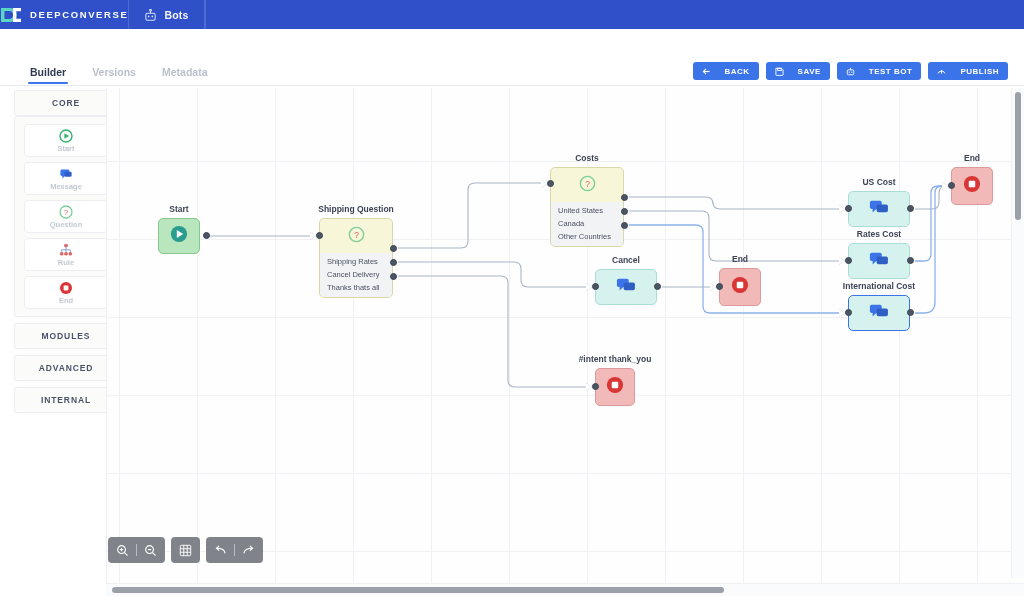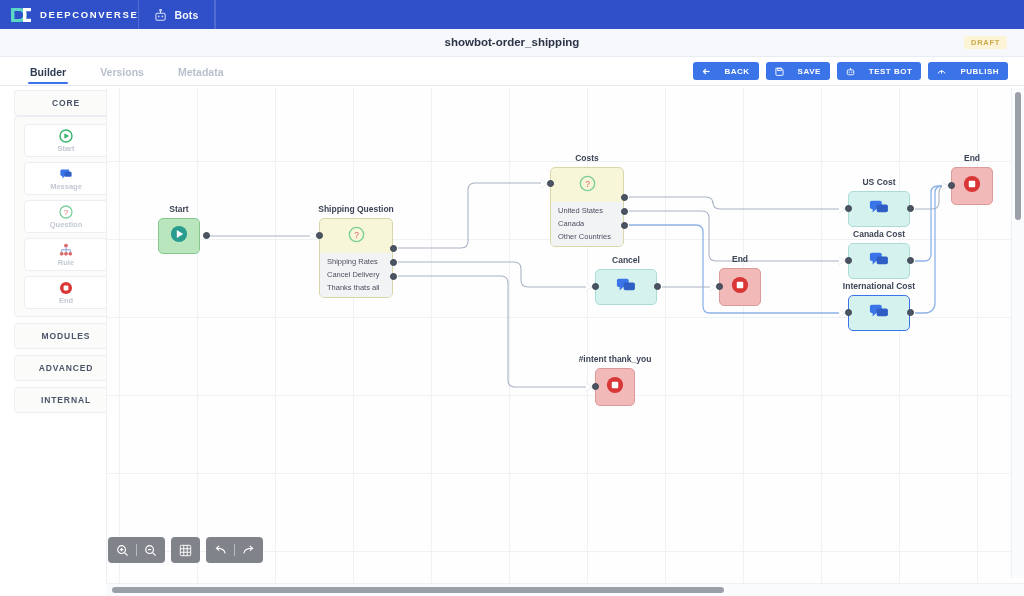--- a/index.html
+++ b/index.html
@@ -10,21 +10,21 @@
     -webkit-font-smoothing: antialiased;
   }
   #app { position: relative; width: 1024px; height: 596px; overflow: hidden; }
 
   
   .topnav {
     position: absolute; left: 0; top: 0; width: 1024px; height: 29px;
     background: #2f50c8;
     display: flex; align-items: center;
   }
-  .logo-wrap { display: flex; align-items: center; padding-left: 10px; }
+  .logo-wrap { display: flex; align-items: center; }
   .logo-mark { width: 22px; height: 16px; position: relative; margin-right: 8px; }
   .brand {
     color: #ffffff; font-size: 9.5px; letter-spacing: 1.6px; font-weight: 700;
   }
   .nav-divider { width: 1px; height: 29px; background: rgba(255,255,255,0.16); }
   .nav-item {
     display: flex; align-items: center; gap: 7px;
     height: 29px; padding: 0 15px; cursor: pointer;
   }
   .nav-item span.lbl { color: #f2f5ff; font-size: 10.5px; font-weight: 700; letter-spacing: .2px; }
@@ -58,21 +58,21 @@
     position: absolute; right: 17px; top: 7px;
     background: #fdf4d8; color: #c9a94b; font-size: 7.5px; font-weight: 700;
     letter-spacing: .7px; padding: 2px 7px; border-radius: 3px;
   }
 
   
   .tabrow {
     position: absolute; left: 0; top: 57px; width: 1024px; height: 29px;
     background: #ffffff; border-bottom: 1px solid #e6e9f0;
   }
-  .tabs { position: absolute; left: 28px; top: 0; display: flex; gap: 30px; height: 29px; }
+  .tabs { position: absolute; left: 28px; top: 0; display: flex; gap: 22px; height: 29px; }
   .tab {
     font-size: 10.5px; color: #b9bfcc; font-weight: 600; cursor: pointer;
     display: flex; align-items: center; position: relative; padding: 0 2px;
   }
   .tab.active { color: #2f3b52; font-weight: 700; }
   .tab.active::after {
     content: ""; position: absolute; left: 0; right: 0; bottom: 2px; height: 2.5px;
     background: #3b74e8; border-radius: 2px;
   }
   .actions { position: absolute; right: 16px; top: 5px; display: flex; gap: 7px; }
@@ -216,24 +216,20 @@
           <circle cx="9" cy="8" r="0.9" fill="#e6ecff" stroke="none"></circle>
         </svg>
       </span>
       <span class="lbl">Bots</span>
     </div>
     <div class="nav-divider"></div>
     <div class="nav-divider"></div>
 
   </div>
 
-  <div class="titlebar">
-    <div class="bot-title">showbot-order_shipping</div>
-    <div class="draft-badge">DRAFT</div>
-  </div>
 
   <div class="tabrow">
     <div class="tabs">
       <div class="tab active">
         <span>Builder</span>
       </div>
       <div class="tab">
         <span>Versions</span>
       </div>
       <div class="tab">
@@ -499,21 +495,21 @@
               </svg>
             </span>
           </div>
         </div>
         <span class="arrow-in" style="left:-9px; top:14px;"></span>
         <span class="port" style="left:-3px; top:14px;"></span>
         <span class="port" style="left:59px; top:14px;"></span>
       </div>
 
       <div class="node" style="left:742px; top:155px;">
-        <div class="node-label">Canada Cost</div>
+        <div class="node-label">Rates Cost</div>
         <div class="node-box" style="width:62px;height:36px;background:#d6f2ee;border:1px solid #a9ddd6;">
           <div class="node-head" style="flex:1;">
             <span class="nic">
               <svg viewBox="0 0 22 18" width="20" height="17">
                 <rect x="1" y="1.6" width="13" height="9" rx="2" fill="#3b74e8"></rect>
                 <polygon points="4,10 4,14.6 8,10.6" fill="#3b74e8"></polygon>
                 <rect x="8.4" y="5.6" width="12.4" height="8.6" rx="2" fill="#2f5fc4"></rect>
               </svg>
             </span>
           </div>

